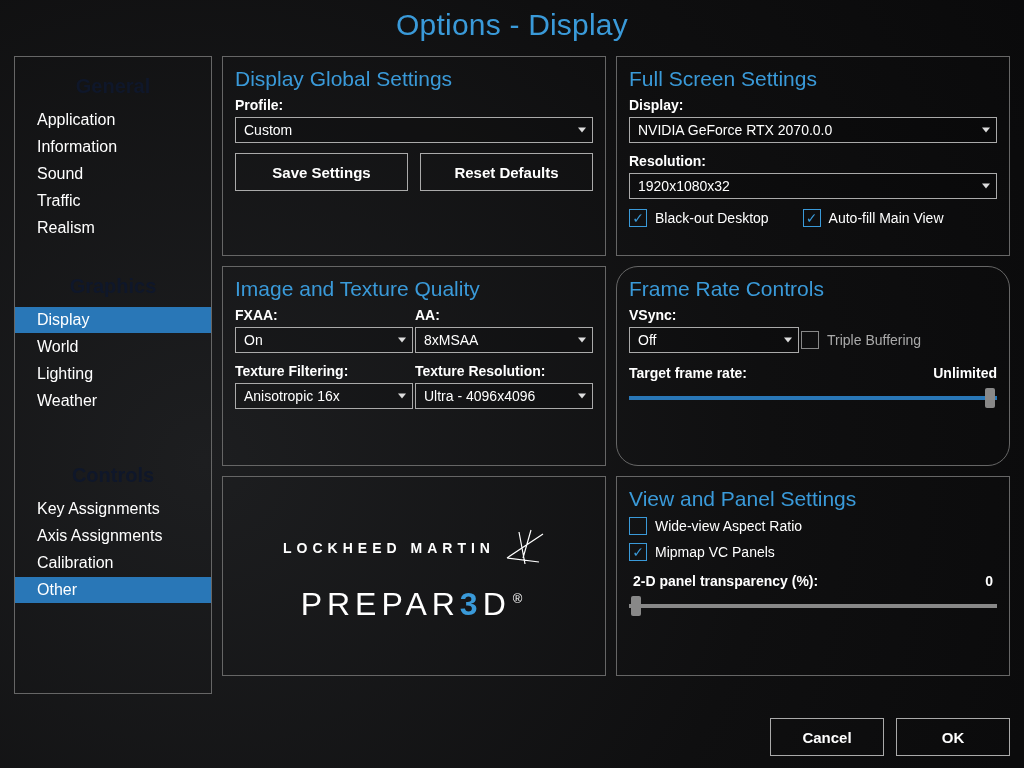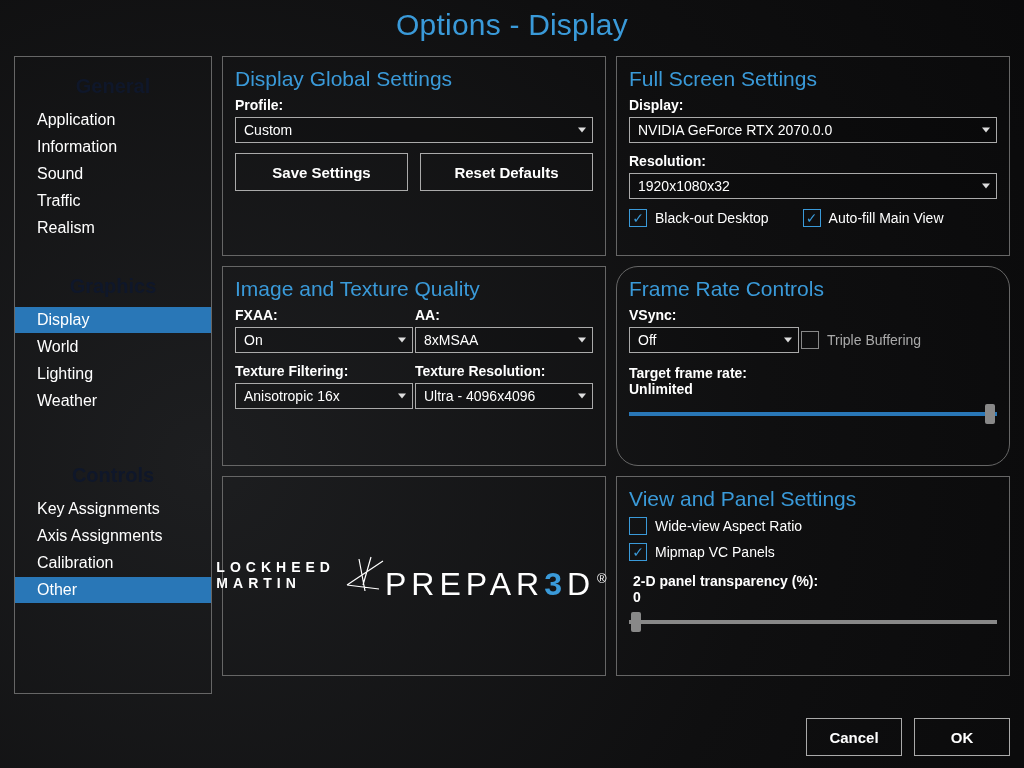--- a/index.html
+++ b/index.html
@@ -95,41 +95,41 @@
     height: 38px;
     display: flex;
     align-items: center;
     justify-content: center;
     font-size: 15px;
     font-weight: 600;
     cursor: pointer;
   }
   .p-global { height: 200px; }
   .p-itq { height: 200px; }
-  .p-logo { height: 200px; display: flex; flex-direction: row; align-items: center; justify-content: center; }
+  .p-logo { height: 200px; display: flex; flex-direction: column; align-items: center; justify-content: center; }
   .p-fss { height: 200px; }
   .p-frc { height: 200px; border-radius: 22px; }
   .p-vps { height: 200px; }
 
   .ck-row { display: flex; gap: 34px; align-items: center; margin-top: 6px; }
   .check {
     display: flex; align-items: center; gap: 8px; font-size: 14px;
     cursor: pointer;
   }
   .cbox {
     width: 18px; height: 18px; border: 1.5px solid #3a9ad9; display: flex;
     align-items: center; justify-content: center;
   }
   .cbox.disabled { border-color: #888; }
   .cbox .tick {
     font-size: 14px; color: #3a9ad9; line-height: 1;
   }
   .check.disabled { color: #aaa; }
 
-  .slider-label-row { display: flex; justify-content: space-between; font-size: 14px; margin-top: 12px; font-weight: 600; flex-direction: column; }
+  .slider-label-row { display: flex; justify-content: space-between; font-size: 14px; margin-top: 12px; font-weight: 600; }
   .slider-track {
     position: relative;
     height: 22px;
     margin-top: 6px;
   }
   .slider-line {
     position: absolute;
     left: 0; right: 0; top: 50%;
     height: 4px;
     background: #2977b7;
@@ -161,21 +161,21 @@
   
   .footer {
     position: absolute;
     bottom: 12px;
     right: 14px;
     display: flex;
     gap: 12px;
   }
   .fbtn {
     border: 1px solid #aaa;
-    width: 96px;
+    width: 114px;
     height: 38px;
     display: flex;
     align-items: center;
     justify-content: center;
     font-size: 15px;
     font-weight: 600;
     cursor: pointer;
   }
 </style>
 </head>

